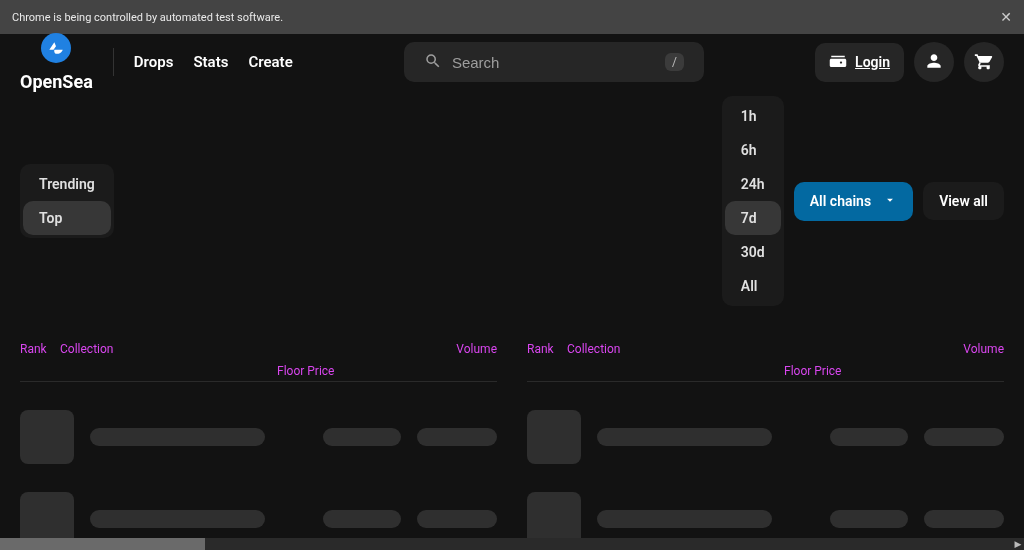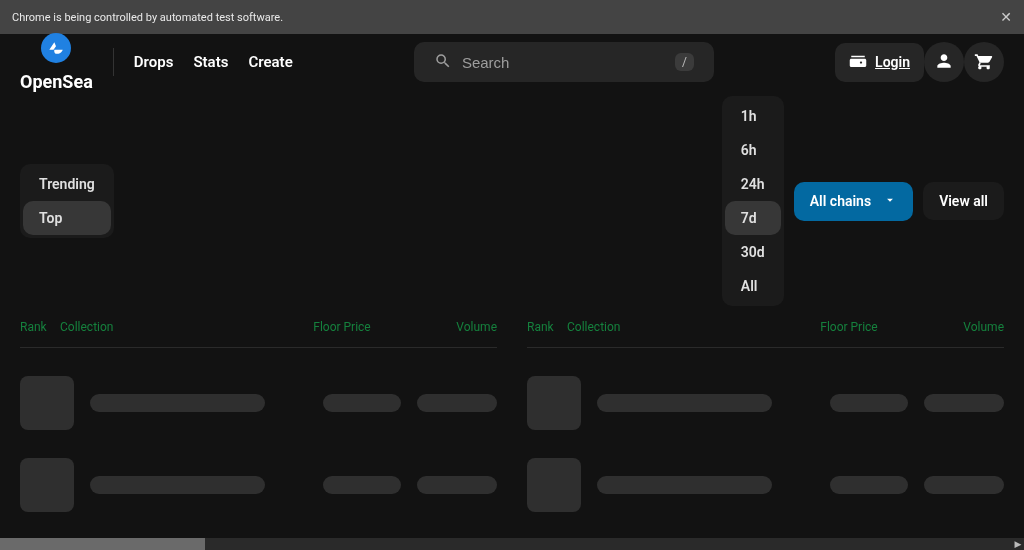--- a/index.html
+++ b/index.html
@@ -58,21 +58,21 @@
   }
   .search-box input {
     flex: 1; background: transparent; border: none; outline: none;
     color: #fff; font-size: 15px;
   }
   .search-box input::placeholder { color: #9e9e9e; }
   .search-kbd {
     background: #3b3b3b; color: #bdbdbd;
     padding: 2px 7px; border-radius: 6px; font-size: 12px;
   }
-  .nav-right { display: flex; align-items: center; margin-left: auto; text-decoration: underline; }
+  .nav-right { display: flex; align-items: center; gap: 10px; margin-left: auto; text-decoration: underline; }
   .login-btn {
     display: flex; align-items: center; gap: 8px;
     background: #262626; padding: 9px 14px; border-radius: 10px;
     font-weight: 600; font-size: 14px; cursor: pointer;
   }
   .icon-btn {
     width: 40px; height: 40px; border-radius: 50%;
     background: #262626; display: flex; align-items: center; justify-content: center;
     cursor: pointer;
   }
@@ -101,26 +101,26 @@
   .chains-btn svg { width: 14px; height: 14px; fill: #fff; }
   .viewall-btn {
     background: #1b1b1b; padding: 11px 16px; border-radius: 10px;
     font-weight: 600; font-size: 14px; cursor: pointer;
   }
 
   
   .tables { display: flex; gap: 30px; padding: 0 20px; }
   .table { flex: 1; }
   .thead {
-    display: flex; align-items: center; font-size: 12px; color: #15803d;
-    border-bottom: 1px solid #2a2a2a; padding-bottom: 13px; margin-bottom: 14px;
+    display: flex; align-items: center; font-size: 12px; color: #d946ef;
+    border-bottom: 1px solid #2a2a2a; padding-bottom: 3px; margin-bottom: 14px;
   }
   .col-rank { width: 40px; }
   .col-collection { flex: 1; }
-  .col-floor { width: 130px; text-align: center; }
+  .col-floor { width: 130px; text-align: left; margin-top: 44px; }
   .col-vol { width: 90px; text-align: right; }
 
   
   .trow { display: flex; align-items: center; height: 82px; }
   .sk-sq { width: 54px; height: 54px; border-radius: 8px; background: #2f2f2f; margin-right: 16px; }
   .sk-bar { height: 18px; border-radius: 10px; background: #2f2f2f; }
   .sk-name { width: 175px; }
   .sk-floor { width: 78px; margin-left: auto; margin-right: 16px; }
   .sk-vol { width: 80px; }
 

